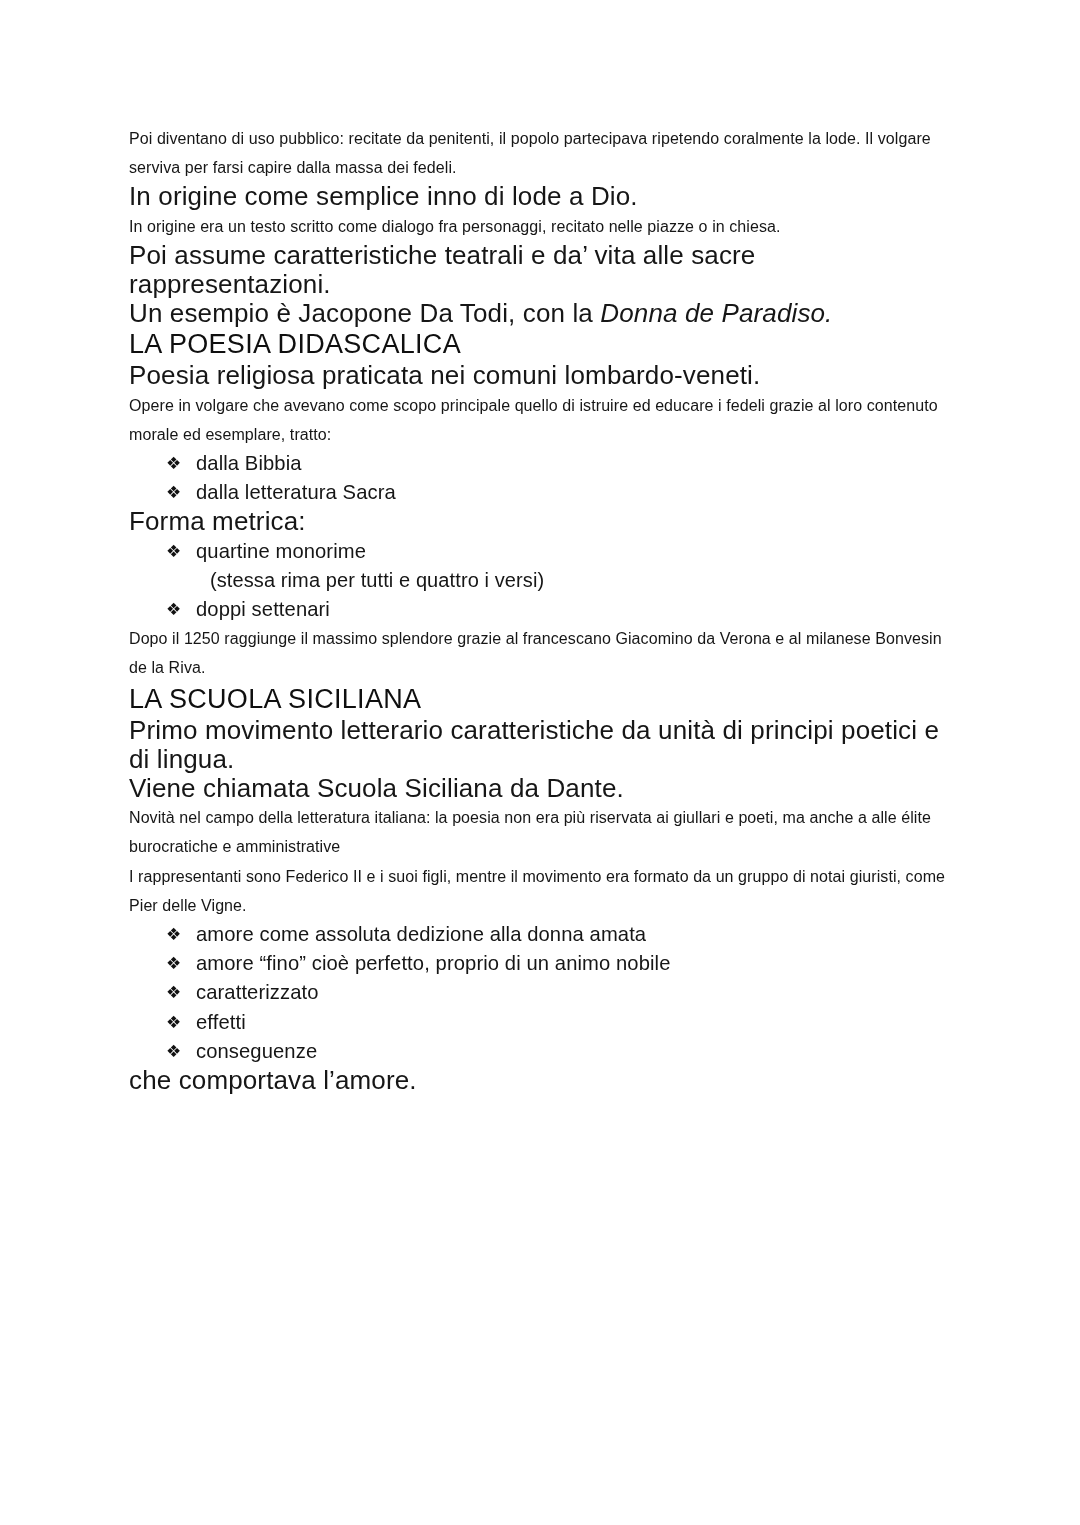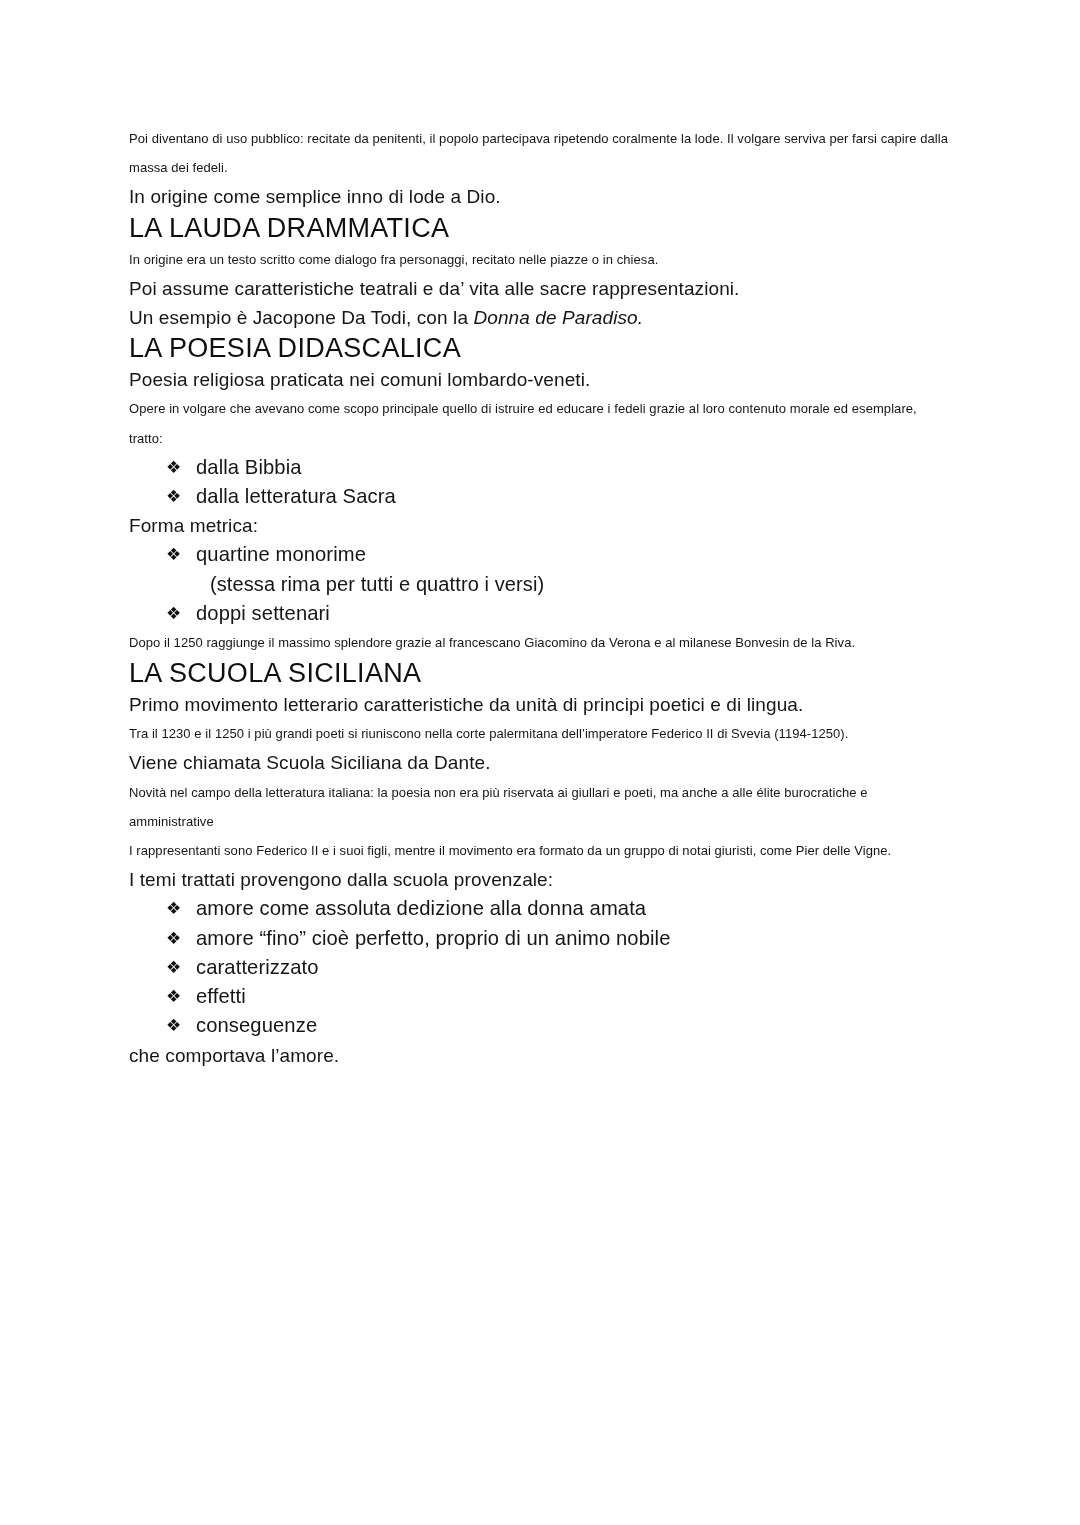--- a/index.html
+++ b/index.html
@@ -34,28 +34,28 @@
     line-height: 1.22;
     margin: 0;
     color: #0f0f0f;
   }
   .block-heading {
     margin-top: 47px;
     margin-bottom: 26px;
   }
   
   p.line {
-    font-size: 19px;
+    font-size: 26px;
     line-height: 29.2px;
     margin: 0;
     color: #161616;
     letter-spacing: 0.005em;
   }
   p.para {
-    font-size: 13px;
+    font-size: 16px;
     line-height: 29.2px;
     margin: 0;
     color: #161616;
     letter-spacing: 0.005em;
   }
   .italic {
     font-style: italic;
   }
   
   ul.bullets {
@@ -92,21 +92,20 @@
 
 <div class="page">
   <div class="doc-body">
 
     <div>
       <p class="para">Poi diventano di uso pubblico: recitate da penitenti, il popolo partecipava ripetendo coralmente la lode. Il volgare serviva per farsi capire dalla massa dei fedeli.</p>
       <p class="line">In origine come semplice inno di lode a Dio.</p>
     </div>
 
     <div>
-      <h2 class="section-heading block-heading">LA LAUDA DRAMMATICA</h2>
       <p class="para">In origine era un testo scritto come dialogo fra personaggi, recitato nelle piazze o in chiesa.</p>
       <p class="line">Poi assume caratteristiche teatrali e da’ vita alle sacre rappresentazioni.</p>
       <p class="line"><span>Un esempio è Jacopone Da Todi, con la </span><span class="italic">Donna de Paradiso.</span></p>
     </div>
 
     <div>
       <h2 class="section-heading block-heading">LA POESIA DIDASCALICA</h2>
       <p class="line">Poesia religiosa praticata nei comuni lombardo-veneti.</p>
       <p class="para">Opere in volgare che avevano come scopo principale quello di istruire ed educare i fedeli grazie al loro contenuto morale ed esemplare, tratto:</p>
 
@@ -138,25 +137,23 @@
           <span>doppi settenari</span>
         </li>
       </ul>
 
       <p class="para">Dopo il 1250 raggiunge il massimo splendore grazie al francescano Giacomino da Verona e al milanese Bonvesin de la Riva.</p>
     </div>
 
     <div>
       <h2 class="section-heading block-heading">LA SCUOLA SICILIANA</h2>
       <p class="line">Primo movimento letterario caratteristiche da unità di principi poetici e di lingua.</p>
-      <p class="para">Tra il 1230 e il 1250 i più grandi poeti si riuniscono nella corte palermitana dell’imperatore Federico II di Svevia (1194-1250).</p>
       <p class="line">Viene chiamata Scuola Siciliana da Dante.</p>
       <p class="para">Novità nel campo della letteratura italiana: la poesia non era più riservata ai giullari e poeti, ma anche a alle élite burocratiche e amministrative</p>
       <p class="para">I rappresentanti sono Federico II e i suoi figli, mentre il movimento era formato da un gruppo di notai  giuristi, come Pier delle Vigne.</p>
-      <p class="line">I temi trattati provengono dalla scuola provenzale:</p>
 
       <ul class="bullets">
         <li>
           <span class="marker">❖</span>
           <span>amore come assoluta dedizione alla donna amata</span>
         </li>
         <li>
           <span class="marker">❖</span>
           <span>amore “fino” cioè perfetto, proprio di un animo nobile</span>
         </li>

